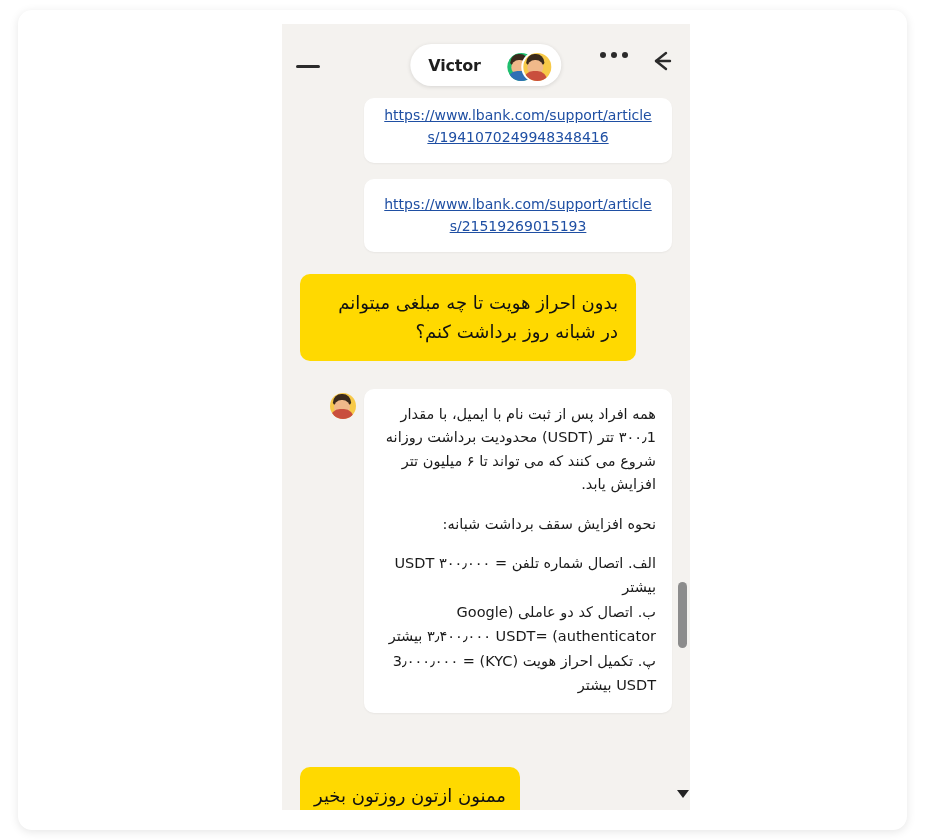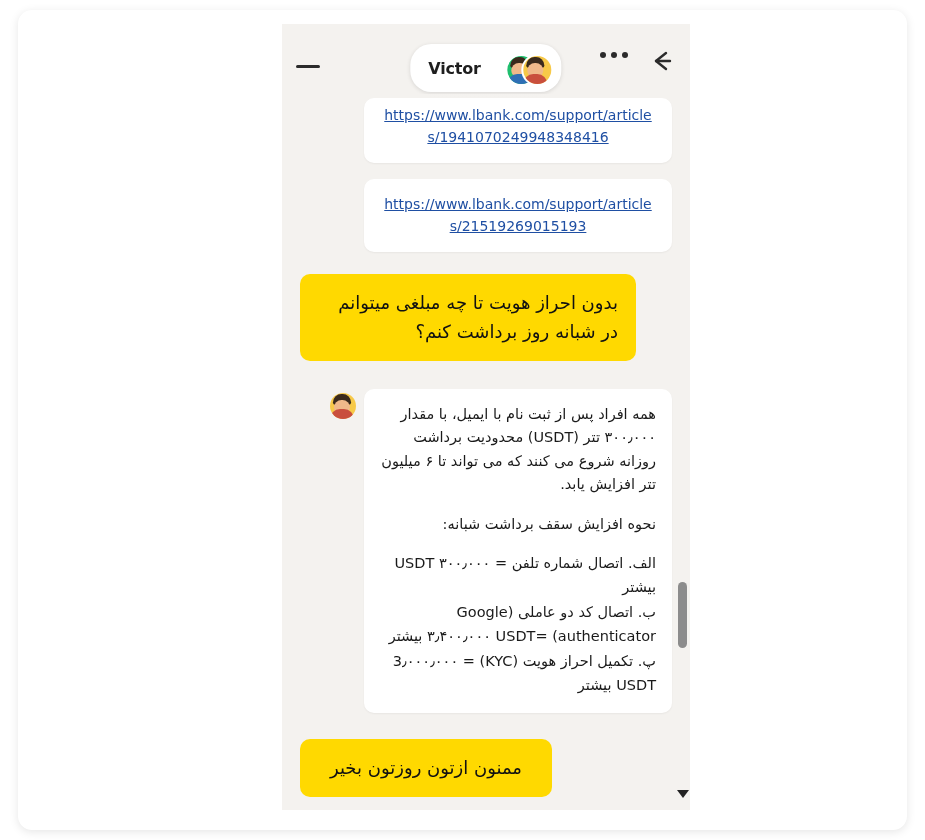--- a/index.html
+++ b/index.html
@@ -56,21 +56,21 @@
     width: 24px;
     height: 3px;
     background: #2b2b2b;
     border-radius: 2px;
   }
   .agent-pill {
     position: absolute;
     left: 50%;
     transform: translateX(-50%);
     top: 20px;
-    height: 48px;
+    height: 42px;
     background: #ffffff;
     border-radius: 21px;
     display: flex;
     align-items: center;
     padding: 0 8px 0 18px;
     box-shadow: 0 1px 4px rgba(0,0,0,0.12);
     gap: 17px;
   }
   .agent-name {
     font-size: 16px;
@@ -168,21 +168,21 @@
     border-radius: 10px;
     padding: 14px 18px;
     max-width: 300px;
     font-size: 18px;
     line-height: 1.65;
     color: #111111;
     direction: rtl;
     text-align: right;
     font-weight: 500;
   }
-  .bubble-user.short { padding: 14px 30px; }
+  .bubble-user.short { padding: 14px 14px; margin-top: 28px; }
 
   .link {
     color: #1f4fa3;
     text-decoration: underline;
     word-break: break-all;
     direction: ltr;
     display: block;
     text-align: center;
     font-size: 14px;
     line-height: 1.6;
@@ -310,21 +310,21 @@
 
       <div class="msg-row right" style="margin-top:28px; align-items:flex-start;">
         <div class="avatar-small">
           <span class="face">
               <span class="hair"></span>
               <span class="skin"></span>
               <span class="body"></span>
             </span>
         </div>
         <div class="bubble-agent">
-          <div class="p">همه افراد پس از ثبت نام با ایمیل، با مقدار ۳۰۰٫۰۰۰ تتر (USDT) محدودیت برداشت روزانه شروع می کنند که می تواند تا ۶ میلیون تتر افزایش یابد.</div>
+          <div class="p">همه افراد پس از ثبت نام با ایمیل، با مقدار ۳۰۰٫1 تتر (USDT) محدودیت برداشت روزانه شروع می کنند که می تواند تا ۶ میلیون تتر افزایش یابد.</div>
           <div class="gap"></div>
           <div class="p">نحوه افزایش سقف برداشت شبانه:</div>
           <div class="gap"></div>
           <div class="p">الف. اتصال شماره تلفن = ۳۰۰٫۰۰۰ USDT بیشتر</div>
           <div class="p">ب. اتصال کد دو عاملی (Google authenticator) =۳٫۴۰۰٫۰۰۰ USDT بیشتر</div>
           <div class="p">پ. تکمیل احراز هویت (KYC) = 3٫۰۰۰٫۰۰۰ USDT بیشتر</div>
         </div>
       </div>
 
       <div class="msg-row left" style="margin-top:26px;">

